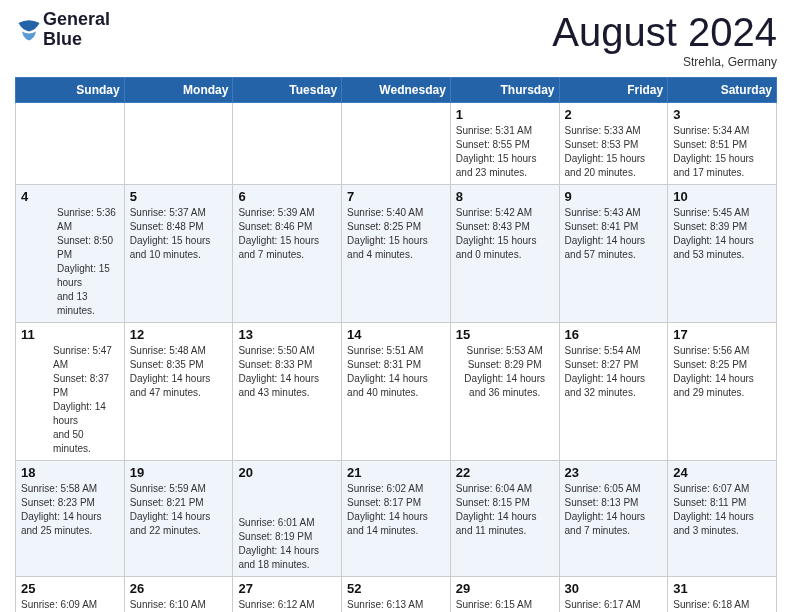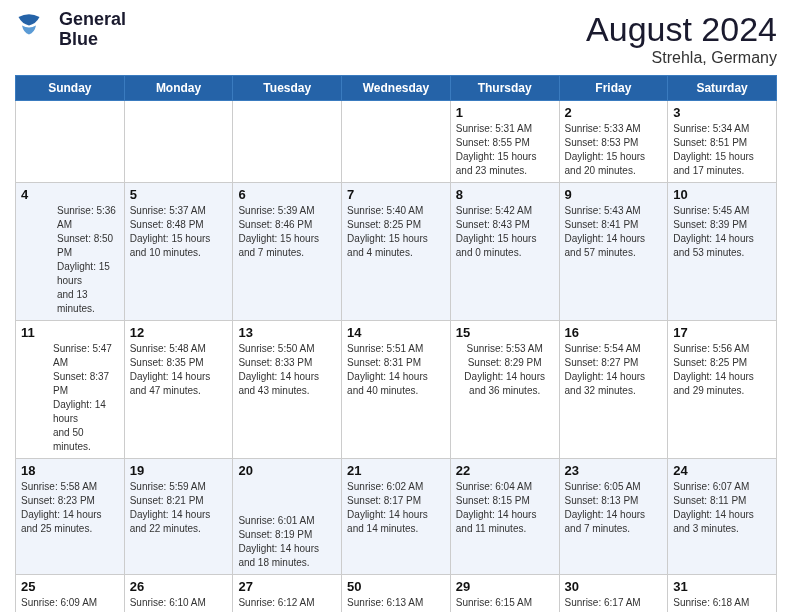--- a/index.html
+++ b/index.html
@@ -11,61 +11,62 @@
       padding: 10px 15px;
     }
     .header {
       display: flex;
       justify-content: space-between;
       align-items: flex-start;
       margin-bottom: 8px;
     }
     .logo {
       display: flex;
-      gap: 16px;
+      align-items: center;
+      gap: 0;
     }
     .logo-text {
       font-size: 18px;
       font-weight: bold;
       color: #1a1a2e;
       line-height: 1.1;
     }
     .logo-text span {
       display: block;
     }
     .logo-icon {
       width: 28px;
       height: 28px;
     }
     .title-block {
       text-align: right;
     }
     .month-title {
-      font-size: 34px;
+      font-size: 40px;
       color: #1a1a2e;
       font-weight: normal;
     }
     .subtitle {
-      font-size: 16px;
+      font-size: 12px;
       color: #333;
     }
     table {
       width: 100%;
       border-collapse: collapse;
       table-layout: fixed;
     }
     thead tr {
       background: #2563a8;
     }
     thead th {
       color: #fff;
       font-size: 12px;
       font-weight: bold;
       padding: 5px 4px;
-      text-align: center;
+      text-align: right;
       border: 1px solid #3a7bbf;
       margin-top: 30px;
     }
     tbody tr {
       vertical-align: top;
     }
     tbody td {
       border: 1px solid #ccc;
       padding: 4px 5px;
       font-size: 10px;
@@ -322,21 +323,21 @@
 and 56 minutes.</div>
         </td>
         <td>
           <span class="day-num">27</span>
           <div class="day-info" style="white-space: pre-line;">Sunrise: 6:12 AM
 Sunset: 8:04 PM
 Daylight: 13 hours
 and 52 minutes.</div>
         </td>
         <td>
-          <span class="day-num">50</span>
+          <span class="day-num">52</span>
           <div class="day-info" style="white-space: pre-line;">Sunrise: 6:13 AM
 Sunset: 8:02 PM
 Daylight: 13 hours
 and 48 minutes.</div>
         </td>
         <td>
           <span class="day-num">29</span>
           <div class="day-info" style="white-space: pre-line;">Sunrise: 6:15 AM
 Sunset: 8:00 PM
 Daylight: 13 hours

